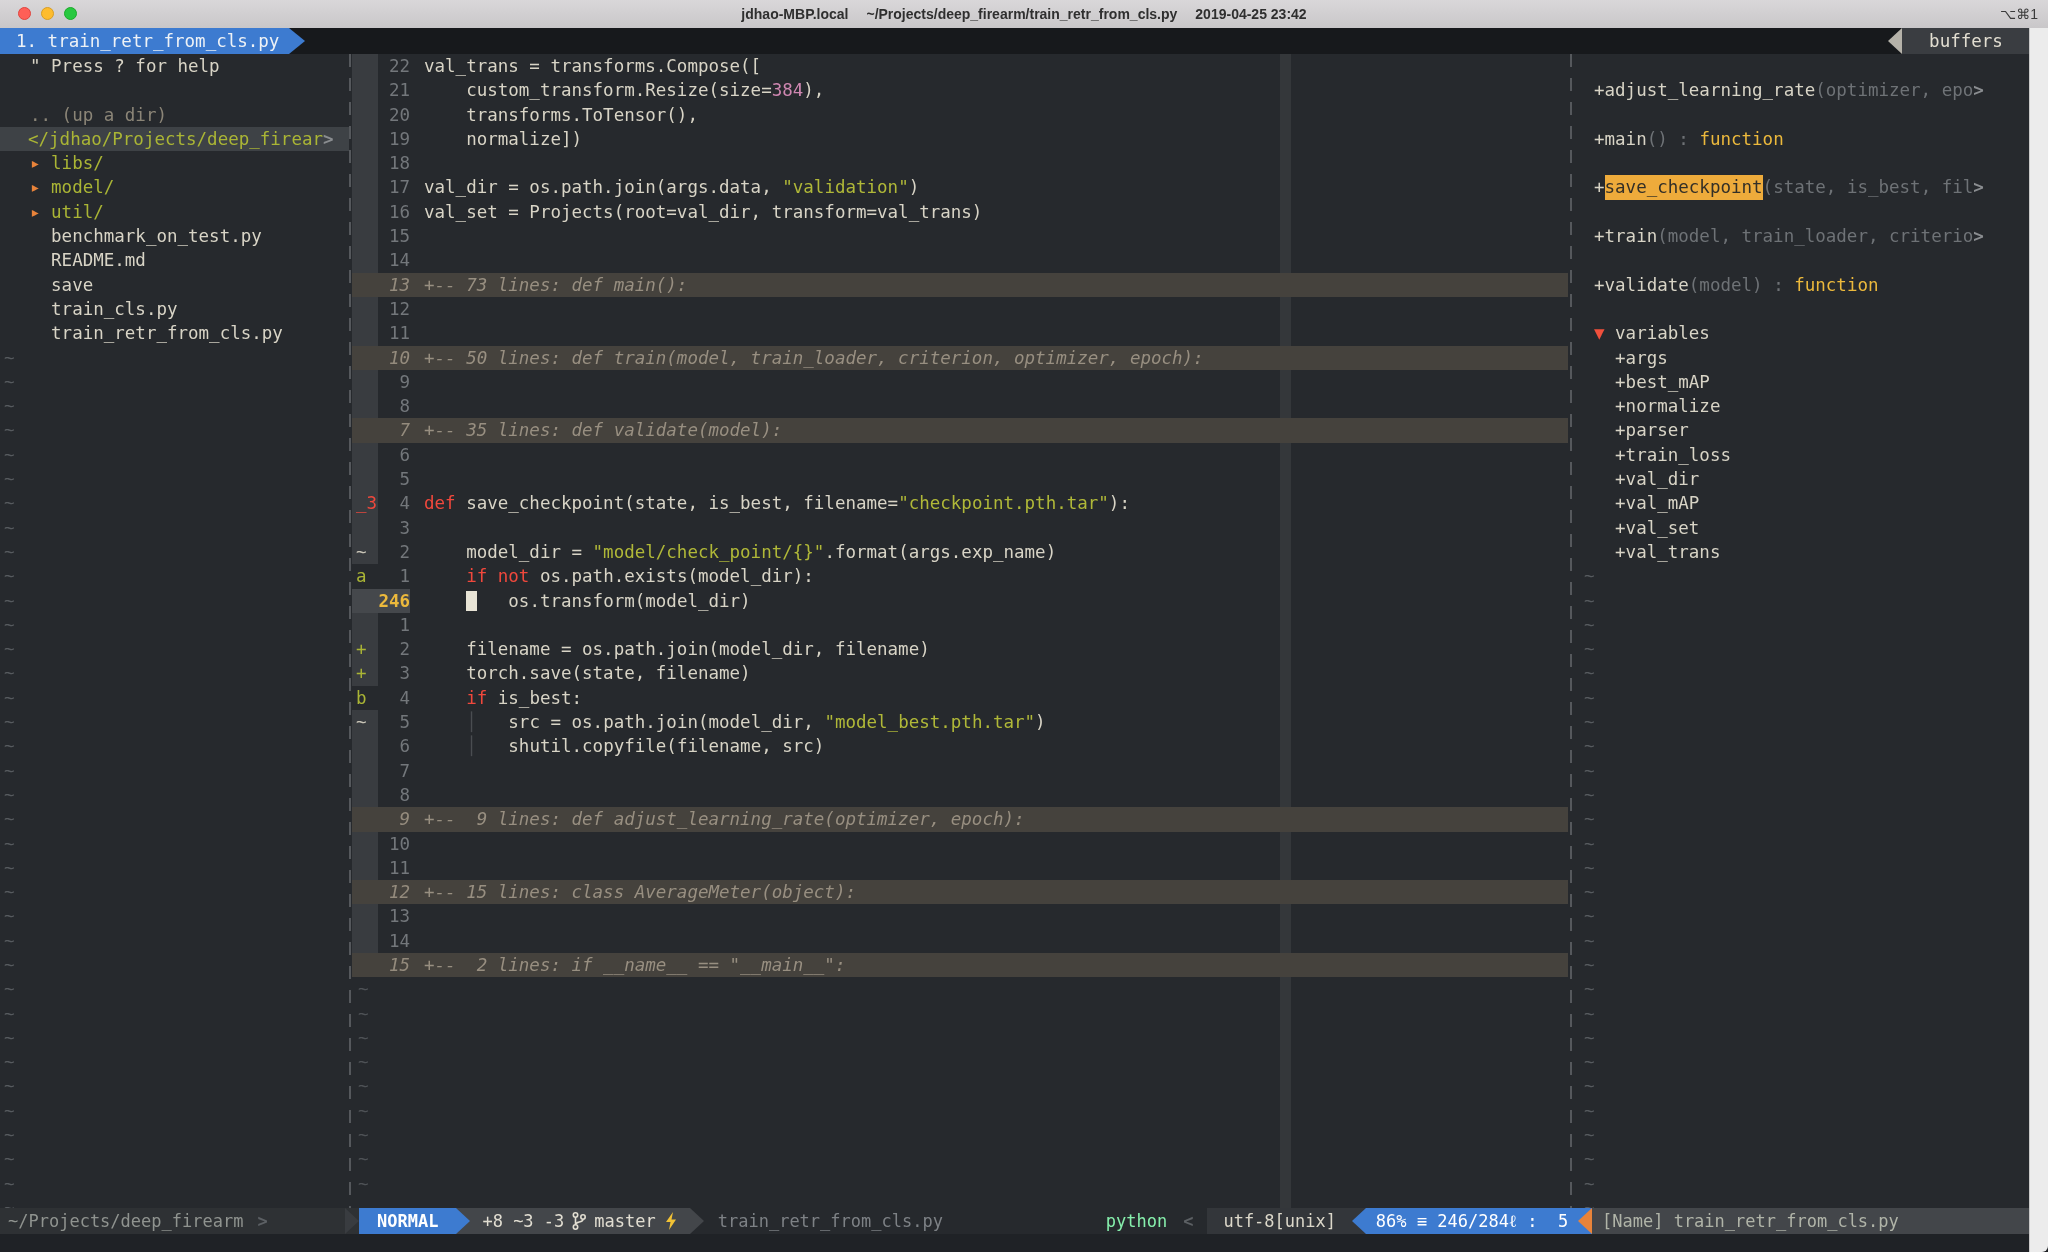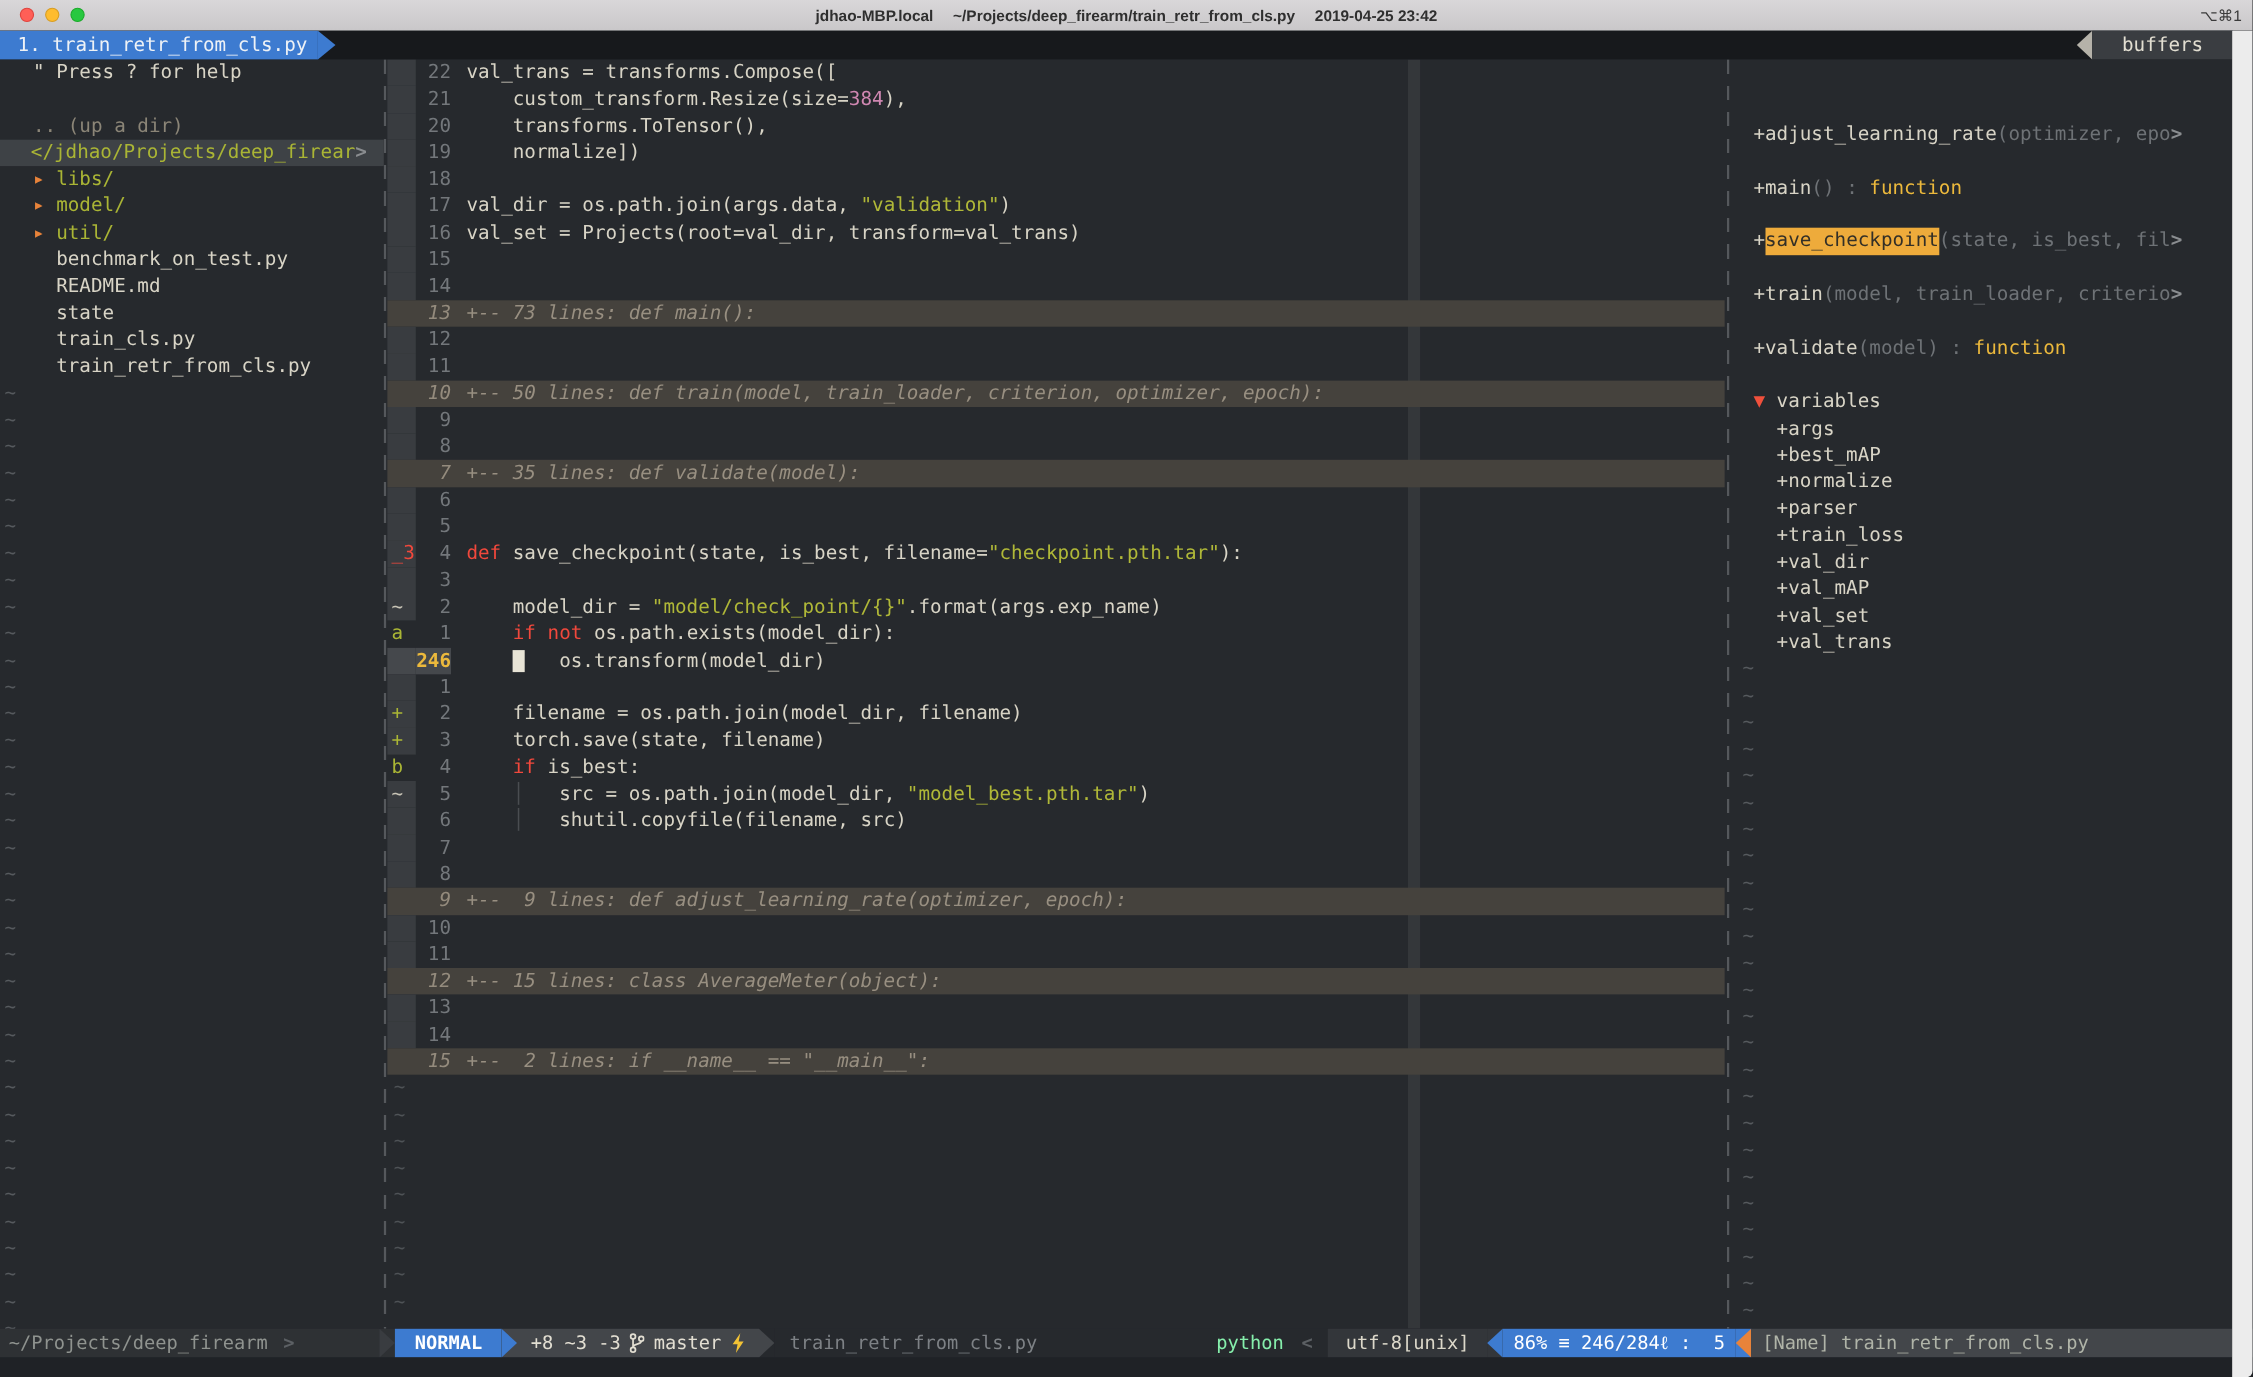--- a/index.html
+++ b/index.html
@@ -29,21 +29,21 @@
         border-right:14px solid #b5b2a9;}
   #buffers-tab{height:26px;width:128px;background:#3a3d41;color:#e2ded1;font-size:17.5px;
         line-height:26px;text-align:center;}
   
   #windows{position:absolute;left:0;top:26px;width:2048px;height:1154px;overflow:hidden;}
   .vsep{position:absolute;top:0;bottom:0;width:2px;
         background:repeating-linear-gradient(#55585c 0 13px,transparent 13px 24px);}
   #sep1{left:349px;} #sep2{left:1570px;}
   #nerdtree{position:absolute;left:0;top:0;width:349px;height:100%;overflow:hidden;}
   #mainwin{position:absolute;left:352px;top:0;width:1216px;height:100%;overflow:hidden;}
-  #tagbar{position:absolute;left:1576px;top:0;width:454px;height:100%;overflow:hidden;margin-top:32px;}
+  #tagbar{position:absolute;left:1576px;top:0;width:454px;height:100%;overflow:hidden;}
   #colorcolumn{position:absolute;left:928px;top:0;bottom:0;width:11px;background:#34373a;z-index:0;}
   
   .trow,.erow,.grow{height:24.3px;line-height:24.3px;font-size:17.5px;white-space:pre;
         color:#d8d4c6;position:relative;z-index:1;display:flex;}
   .trow{padding-left:30px;}
   .trow.tilde{padding-left:4px;color:#565a5e;}
   .trow.root{padding-left:28px;background:#3e4246;}
   .grow{padding-left:18px;}
   .grow.tilde{padding-left:8px;color:#565a5e;}
   .erow .sign{width:26px;padding-left:4px;box-sizing:border-box;background:#393c40;flex:none;}
@@ -131,21 +131,21 @@
       <div id="nerdtree">
           <div class="trow help"><span>" Press ? for help</span></div>
           <div class="trow blank"></div>
           <div class="trow updir"><span class="updir">.. (up a dir)</span></div>
           <div class="trow root cline"><span class="green">&lt;/jdhao/Projects/deep_firear</span><span class="trunc">&gt;</span></div>
           <div class="trow item"><span class="arrow">▸ </span><span class="green">libs/</span></div>
           <div class="trow item"><span class="arrow">▸ </span><span class="green">model/</span></div>
           <div class="trow item"><span class="arrow">▸ </span><span class="green">util/</span></div>
           <div class="trow item"><span>  benchmark_on_test.py</span></div>
           <div class="trow item"><span>  README.md</span></div>
-          <div class="trow item"><span>  state</span></div>
+          <div class="trow item"><span>  save</span></div>
           <div class="trow item"><span>  train_cls.py</span></div>
           <div class="trow item"><span>  train_retr_from_cls.py</span></div>
           <div class="trow tilde">~</div>
           <div class="trow tilde">~</div>
           <div class="trow tilde">~</div>
           <div class="trow tilde">~</div>
           <div class="trow tilde">~</div>
           <div class="trow tilde">~</div>
           <div class="trow tilde">~</div>
           <div class="trow tilde">~</div>

